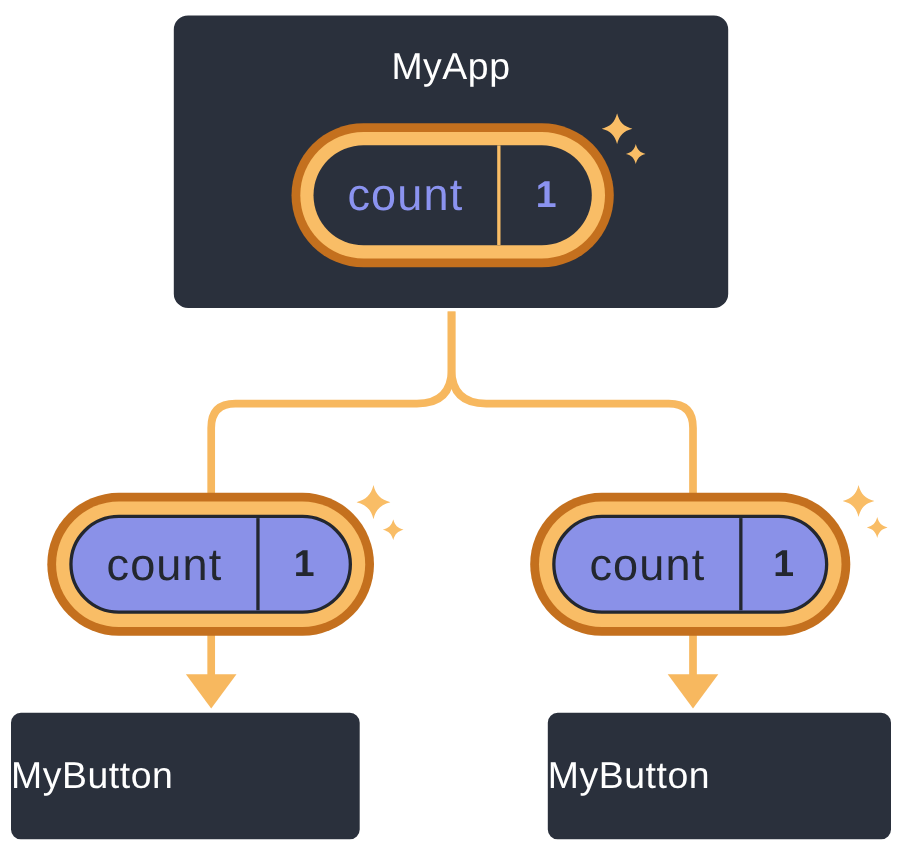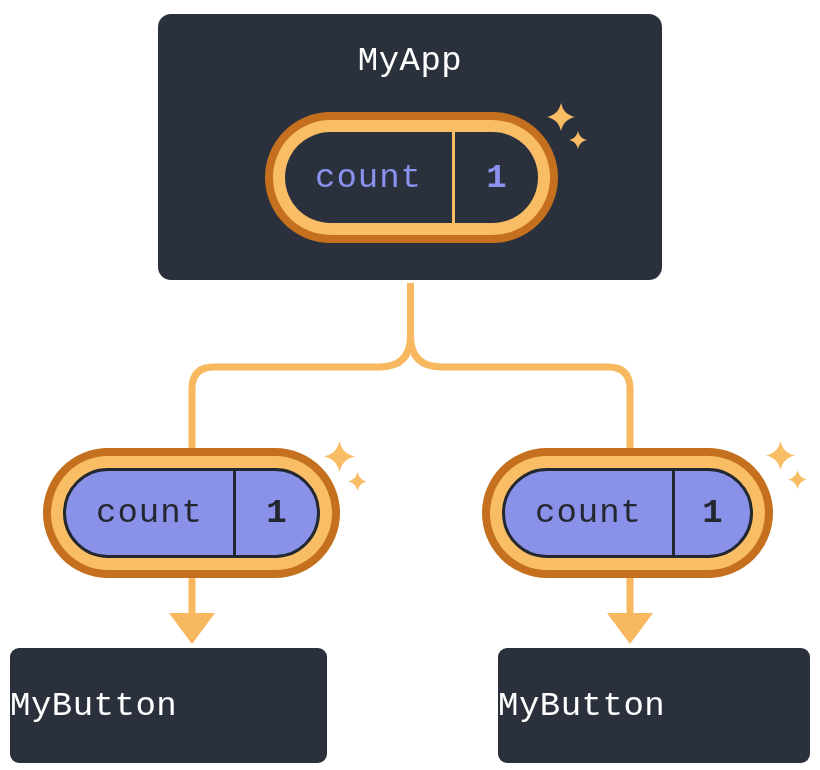--- a/index.html
+++ b/index.html
@@ -1,21 +1,21 @@
 <!DOCTYPE html>
 <html style="--background: #FFFFFF; --node-fill: #2A303C; --node-border: #FFFFFF; --node-text: #FFFFFF; --ring-outer-orange: #C4701E; --ring-inner-orange: #F9BD66; --connector-orange: #F7B85F; --pill-purple: #8A91E8; --pill-dark-stroke: #23272F; --state-text-purple: #8B93F0;"><head>
 <meta charset="utf-8">
 <style>
   html, body { margin: 0; padding: 0; }
   .canvas {
     position: relative;
     width: 820px;
     height: 770px;
     background: var(--background, #FFFFFF);
-    font-family: Liberation Mono, monospace;
+    font-family: Liberation Sans, sans-serif;
     overflow: hidden;
   }
 
   
   .connectors { position: absolute; left: 0; top: 0; }
   .connector { fill: none; stroke: var(--connector-orange, #F7B85F); stroke-width: 7; }
   .arrowhead { fill: var(--connector-orange, #F7B85F); stroke: none; }
 
   
   .node {
@@ -47,21 +47,21 @@
   .pill-inner {
     height: 100%; border-radius: 999px;
     background: var(--ring-inner-orange, #F9BD66);
     padding: 12px; box-sizing: border-box;
   }
   .pill-core { height: 100%; border-radius: 999px; display: flex; overflow: hidden; box-sizing: border-box; }
   .pill-core.dark   { background: var(--node-fill, #2A303C); }
   .pill-core.purple { background: var(--pill-purple, #8A91E8); border: 3px solid var(--pill-dark-stroke, #23272F); }
   .pill-key {
     width: 167px; flex: 0 0 167px; display: flex; align-items: center; justify-content: center;
-    font-size: 34px; letter-spacing: 1px;
+    font-size: 41px; letter-spacing: 1px;
   }
   .pill-divider { flex: 0 0 3px; width: 3px; }
   .pill-value {
     flex: 1; display: flex; align-items: center; justify-content: center;
     font-size: 34px; font-weight: 700;
   }
   .dark .pill-key,   .dark .pill-value   { color: var(--state-text-purple, #8B93F0); }
   .dark .pill-divider                    { background: var(--ring-inner-orange, #F9BD66); }
   .purple .pill-key, .purple .pill-value { color: var(--pill-dark-stroke, #23272F); }
   .purple .pill-divider                  { background: var(--pill-dark-stroke, #23272F); }

